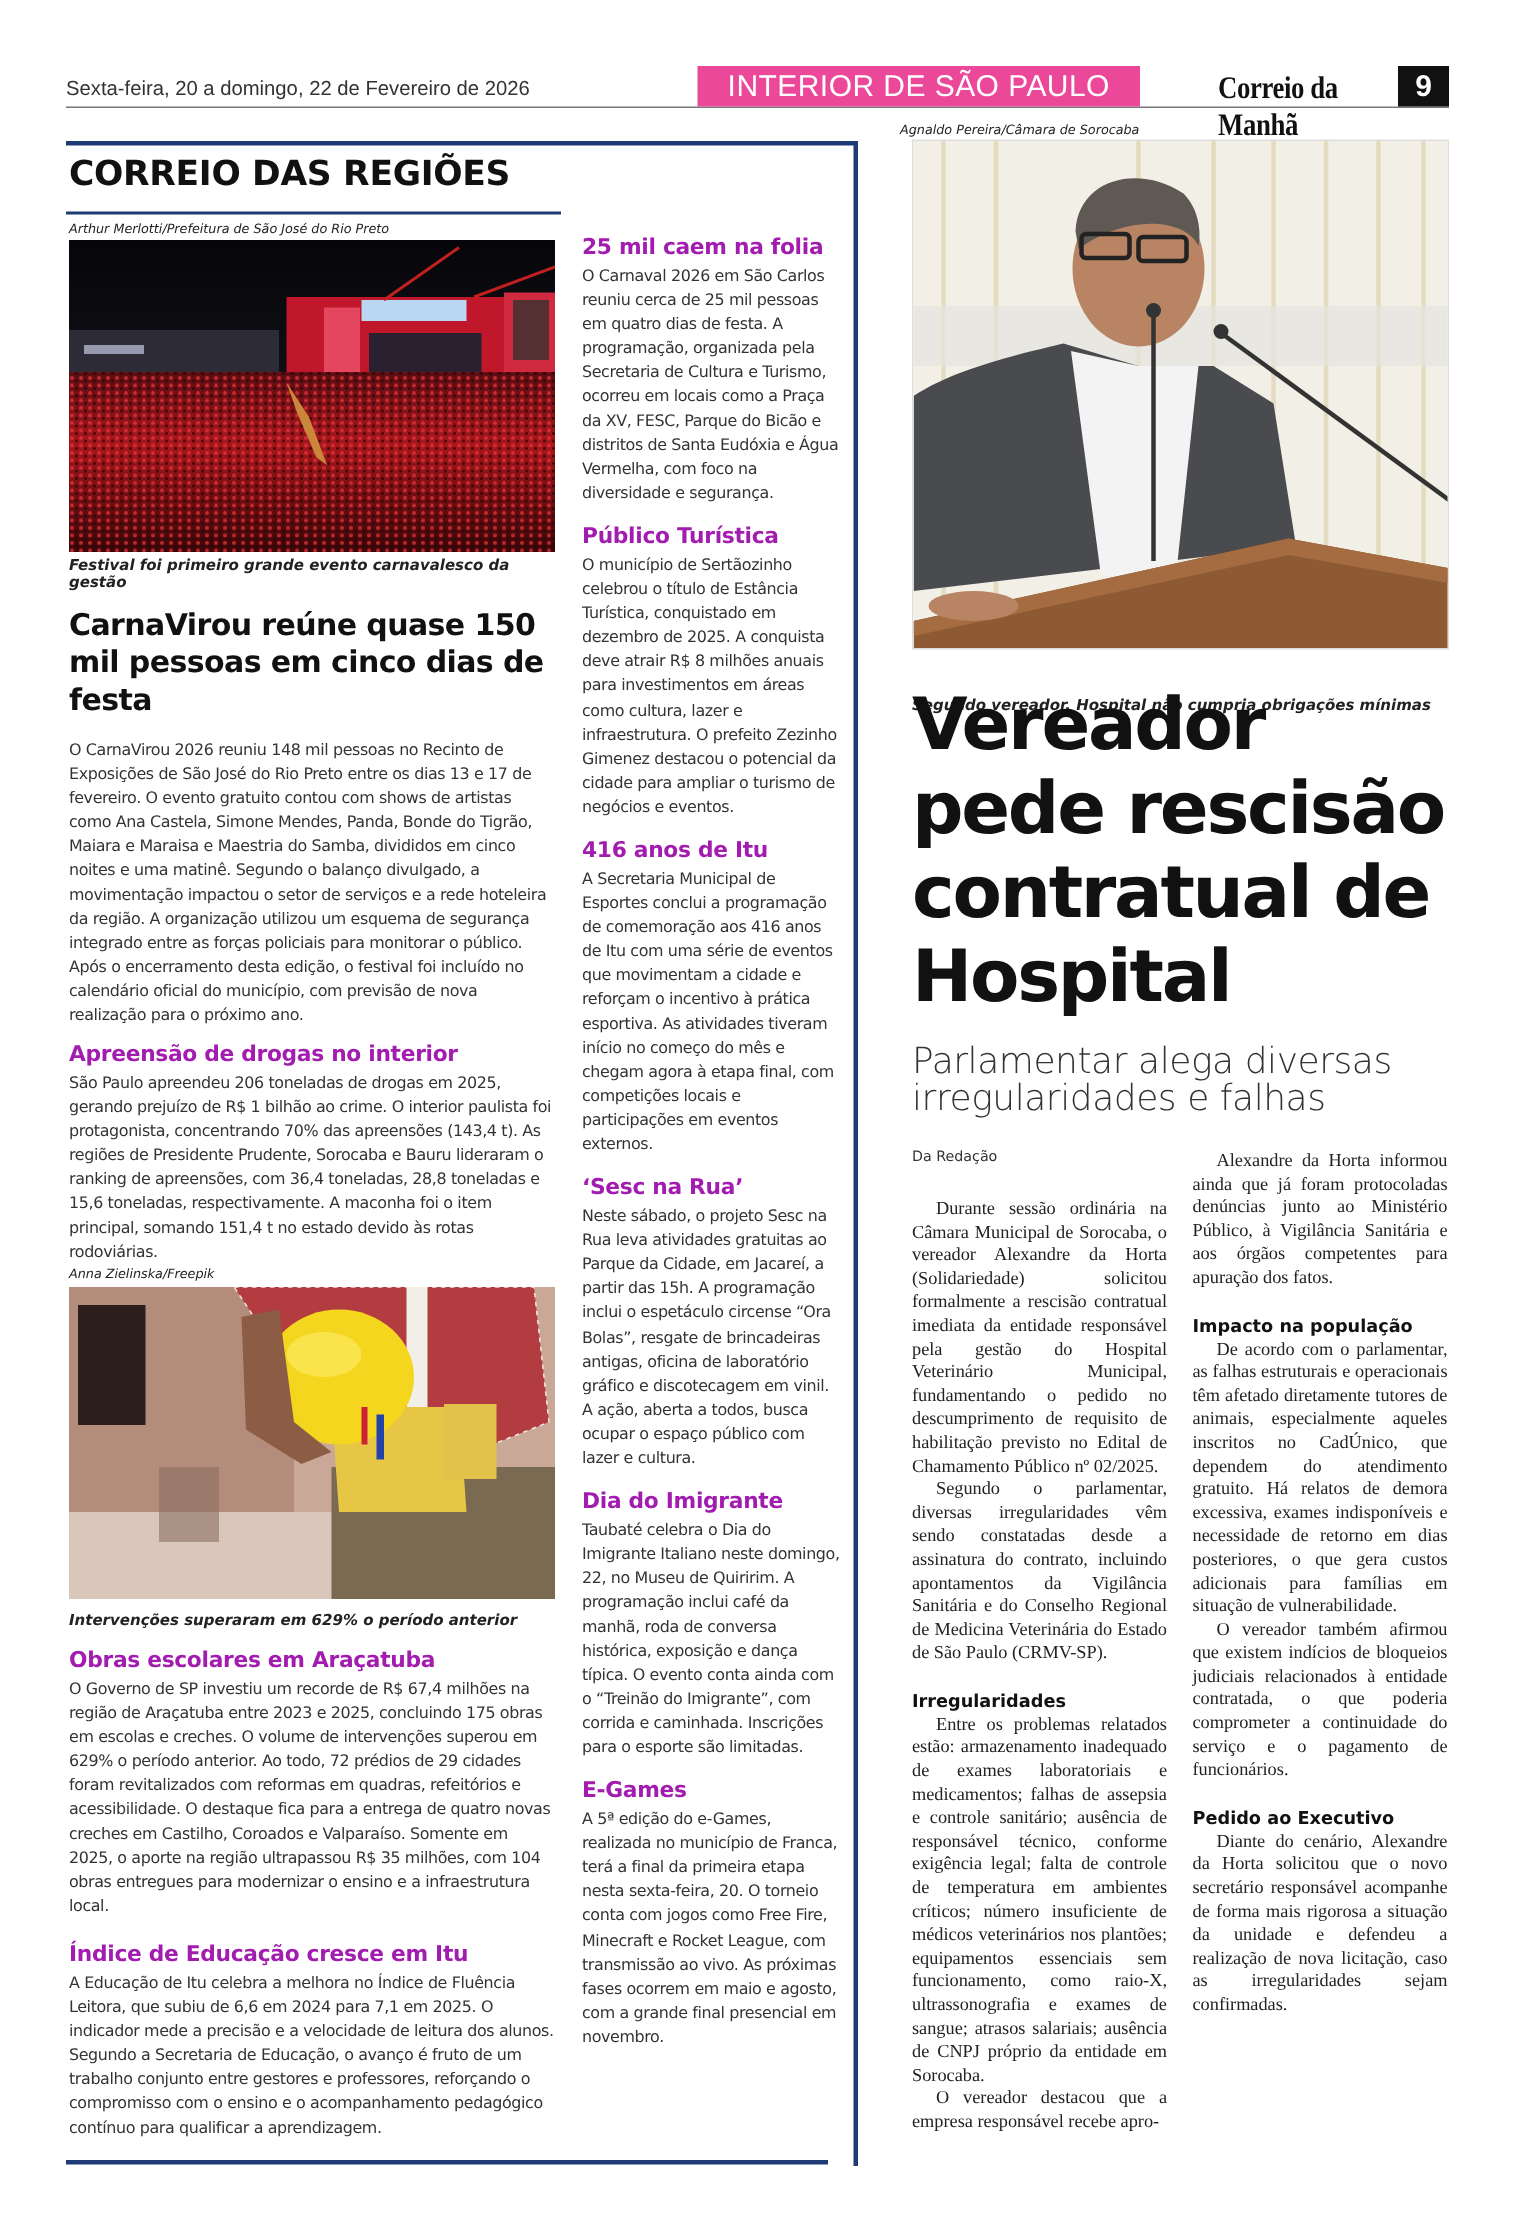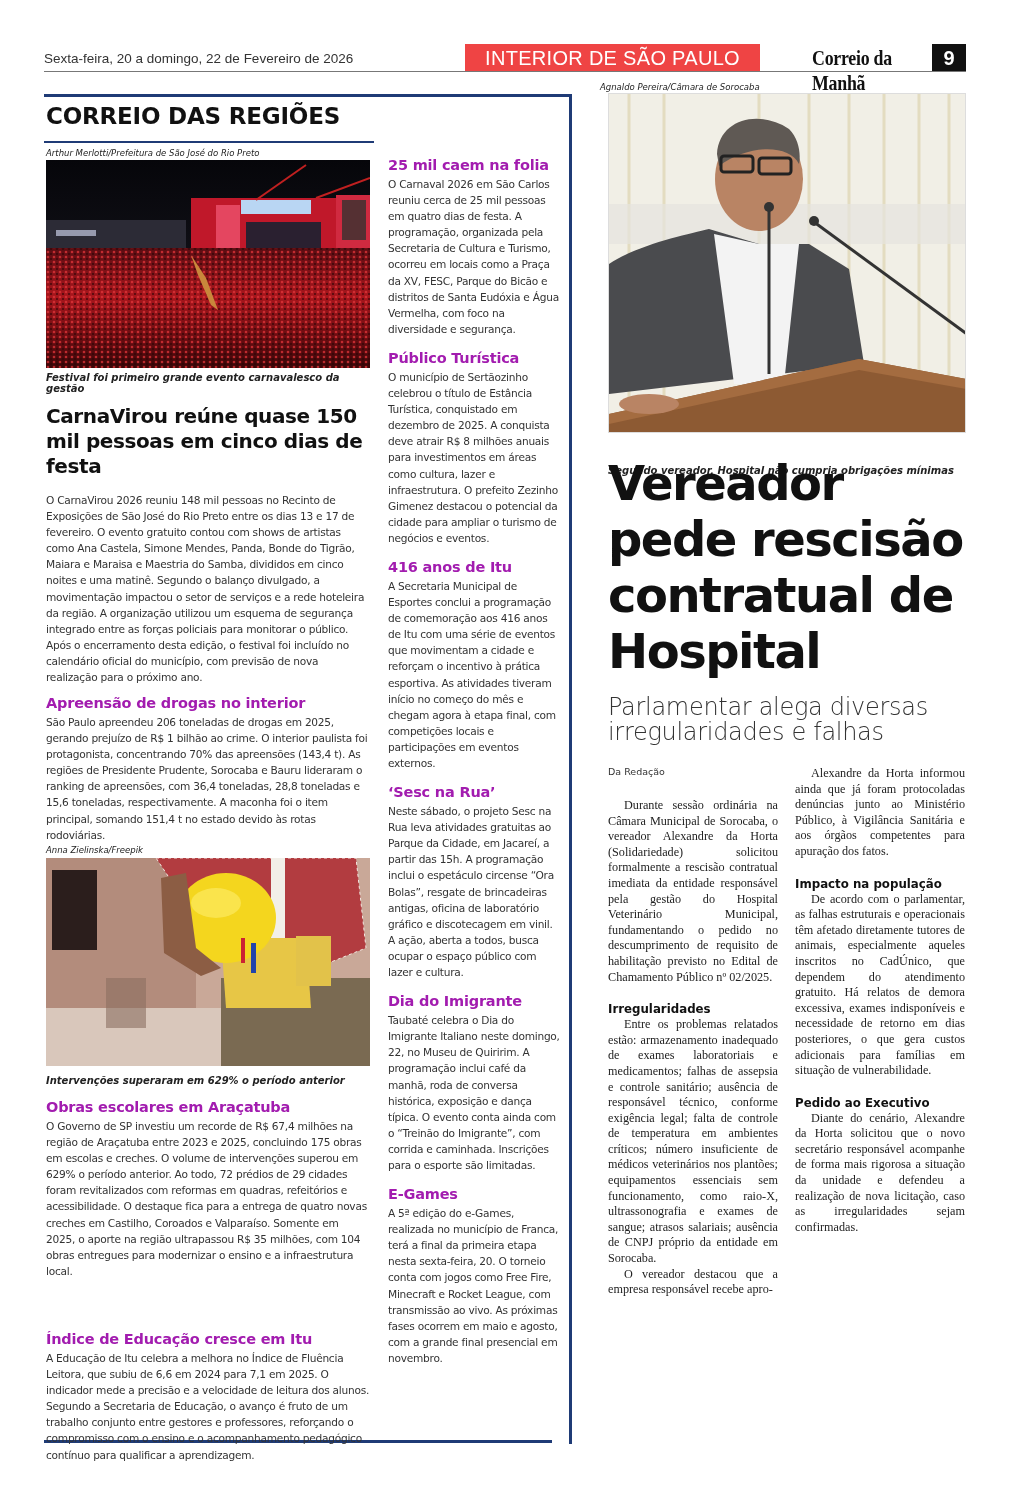--- a/index.html
+++ b/index.html
@@ -2,21 +2,21 @@
 <html><head>
 <meta charset="utf-8">
 <style>
   * { box-sizing: border-box; margin: 0; padding: 0; }
   html, body { width: 1010px; height: 1488px; background: #ffffff; overflow: hidden; }
   body { position: relative; font-family: "DejaVu Sans", sans-serif; color: #222; }
 
   
   .masthead { position: absolute; left: 44px; top: 44px; width: 922px; height: 28px; border-bottom: 1px solid #777; }
   .mh-date { position: absolute; left: 0; top: 7px; font-family: "Liberation Sans", sans-serif; font-size: 13.5px; color: #333; }
-  .mh-section { position: absolute; left: 421px; top: 0; width: 295px; height: 27px; background: #ef4444; color: #fff;
+  .mh-section { position: absolute; left: 421px; top: 0; width: 295px; height: 27px; background: #ec4899; color: #fff;
     font-family: "Liberation Sans", sans-serif; font-size: 20px; letter-spacing: 0.3px; text-align: center; line-height: 28px; }
   .mh-brand { position: absolute; left: 768px; top: 2px; font-family: "Liberation Serif", serif; font-weight: bold;
     font-size: 21px; color: #111; transform: scaleX(0.85); transform-origin: left; letter-spacing: -0.3px; }
   .mh-page { position: absolute; right: 0; top: 0; width: 34px; height: 27px; background: #111; color: #fff;
     font-family: "Liberation Sans", sans-serif; font-weight: bold; font-size: 20px; text-align: center; line-height: 28px; }
 
   
   .regions-box { position: absolute; left: 44px; top: 94px; width: 528px; height: 1350px;
     border-top: 3px solid #1f3b76; border-right: 3px solid #1f3b76; }
   .regions-bottom { position: absolute; left: 44px; top: 1440px; width: 508px; height: 3px; background: #1f3b76; }
@@ -136,21 +136,21 @@
     <rect x="195" y="80" width="4" height="25" fill="#cc2233"></rect>
   </svg>
 </div>
 <div class="caption" style="left:46px; top:1075px; width:330px;">Intervenções superaram em 629% o período anterior</div>
 
 <div class="col-left" style="top:1098px;">
   <h3 class="h-sub">Obras escolares em Araçatuba</h3>
   <p class="body-sans">O Governo de SP investiu um recorde de R$ 67,4 milhões na região de Araçatuba entre 2023 e 2025, concluindo 175 obras em escolas e creches. O volume de intervenções superou em 629% o período anterior. Ao todo, 72 prédios de 29 cidades foram revitalizados com reformas em quadras, refeitórios e acessibilidade. O destaque fica para a entrega de quatro novas creches em Castilho, Coroados e Valparaíso. Somente em 2025, o aporte na região ultrapassou R$ 35 milhões, com 104 obras entregues para modernizar o ensino e a infraestrutura local.</p>
 </div>
 
-<div class="col-left" style="top:1294px;margin-top:36px;">
+<div class="col-left" style="top:1294px;">
   <h3 class="h-sub">Índice de Educação cresce em Itu</h3>
   <p class="body-sans">A Educação de Itu celebra a melhora no Índice de Fluência Leitora, que subiu de 6,6 em 2024 para 7,1 em 2025. O indicador mede a precisão e a velocidade de leitura dos alunos. Segundo a Secretaria de Educação, o avanço é fruto de um trabalho conjunto entre gestores e professores, reforçando o compromisso com o ensino e o acompanhamento pedagógico contínuo para qualificar a aprendizagem.</p>
 </div>
 
 <div class="col-mid" style="top:156px;">
   <div class="mid-block">
     <h3 class="h-sub">25 mil caem na folia</h3>
     <p class="body-sans">O Carnaval 2026 em São Carlos reuniu cerca de 25 mil pessoas em quatro dias de festa. A programação, organizada pela Secretaria de Cultura e Turismo, ocorreu em locais como a Praça da XV, FESC, Parque do Bicão e distritos de Santa Eudóxia e Água Vermelha, com foco na diversidade e segurança.</p>
   </div>
   <div class="mid-block">
@@ -206,24 +206,26 @@
   </svg>
 </div>
 <div class="caption" style="left:608px; top:441px; width:360px;margin-top:24px;">Segundo vereador, Hospital não cumpria obrigações mínimas</div>
 
 <h1 class="hero-title">Vereador pede rescisão contratual de Hospital</h1>
 <h2 class="hero-sub">Parlamentar alega diversas irregularidades e falhas</h2>
 <div class="byline">Da Redação</div>
 
 <div class="serif-col" style="left:608px; top:798px;">
   <p>Durante sessão ordinária na Câmara Municipal de Sorocaba, o vereador Alexandre da Horta (Solidariedade) solicitou formalmente a rescisão contratual imediata da entidade responsável pela gestão do Hospital Veterinário Municipal, fundamentando o pedido no descumprimento de requisito de habilitação previsto no Edital de Chamamento Público nº 02/2025.</p>
+  <p>Segundo o parlamentar, diversas irregularidades vêm sendo constatadas desde a assinatura do contrato, incluindo apontamentos da Vigilância Sanitária e do Conselho Regional de Medicina Veterinária do Estado de São Paulo (CRMV-SP).</p>
   <p class="sh">Irregularidades</p>
   <p>Entre os problemas relatados estão: armazenamento inadequado de exames laboratoriais e medicamentos; falhas de assepsia e controle sanitário; ausência de responsável técnico, conforme exigência legal; falta de controle de temperatura em ambientes críticos; número insuficiente de médicos veterinários nos plantões; equipamentos essenciais sem funcionamento, como raio-X, ultrassonografia e exames de sangue; atrasos salariais; ausência de CNPJ próprio da entidade em Sorocaba.</p>
   <p>O vereador destacou que a empresa responsável recebe apro-</p>
 </div>
 
 <div class="serif-col" style="left:795px; top:766px;">
   <p>Alexandre da Horta informou ainda que já foram protocoladas denúncias junto ao Ministério Público, à Vigilância Sanitária e aos órgãos competentes para apuração dos fatos.</p>
   <p class="sh">Impacto na população</p>
   <p>De acordo com o parlamentar, as falhas estruturais e operacionais têm afetado diretamente tutores de animais, especialmente aqueles inscritos no CadÚnico, que dependem do atendimento gratuito. Há relatos de demora excessiva, exames indisponíveis e necessidade de retorno em dias posteriores, o que gera custos adicionais para famílias em situação de vulnerabilidade.</p>
+  <p>O vereador também afirmou que existem indícios de bloqueios judiciais relacionados à entidade contratada, o que poderia comprometer a continuidade do serviço e o pagamento de funcionários.</p>
   <p class="sh">Pedido ao Executivo</p>
   <p>Diante do cenário, Alexandre da Horta solicitou que o novo secretário responsável acompanhe de forma mais rigorosa a situação da unidade e defendeu a realização de nova licitação, caso as irregularidades sejam confirmadas.</p>
 </div>
 
 </body></html>

